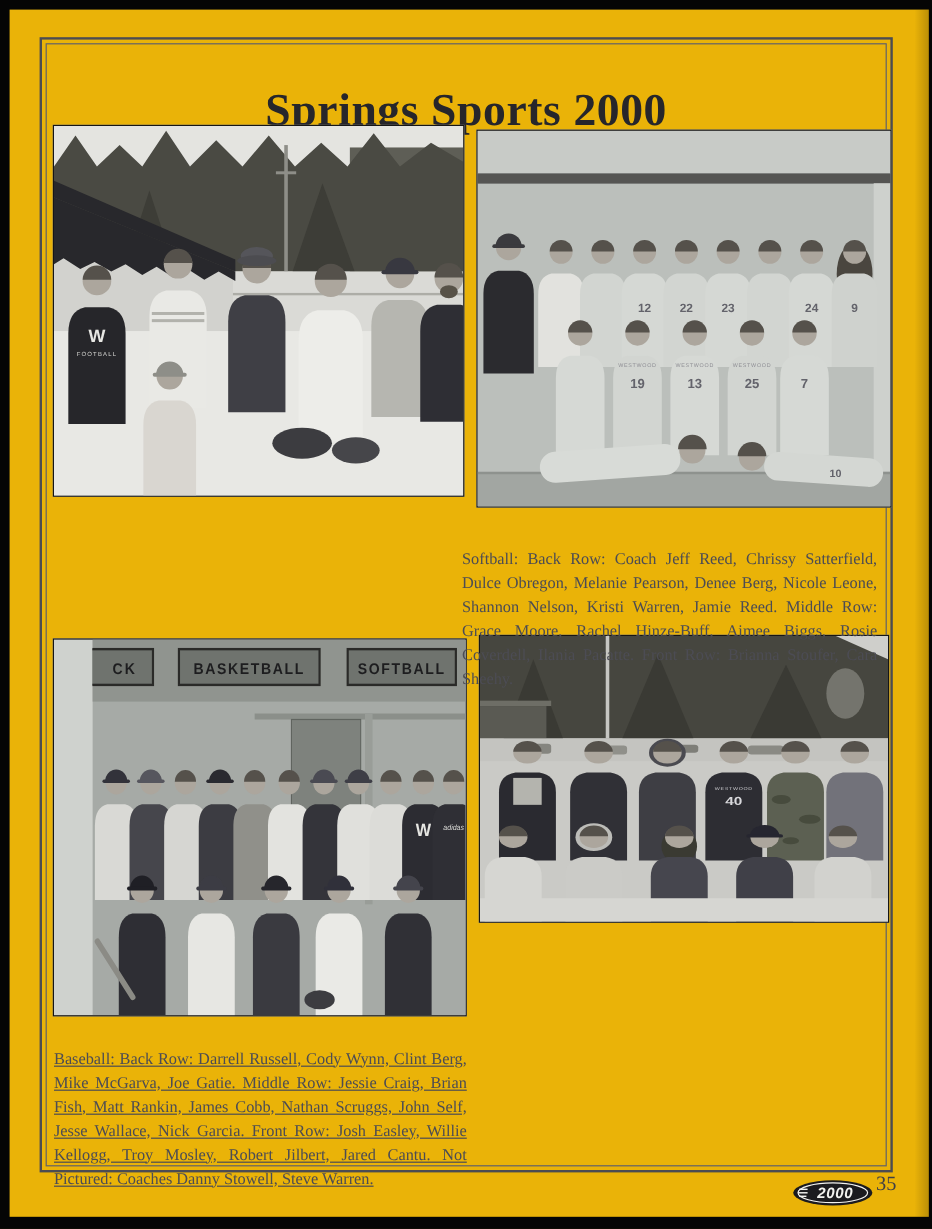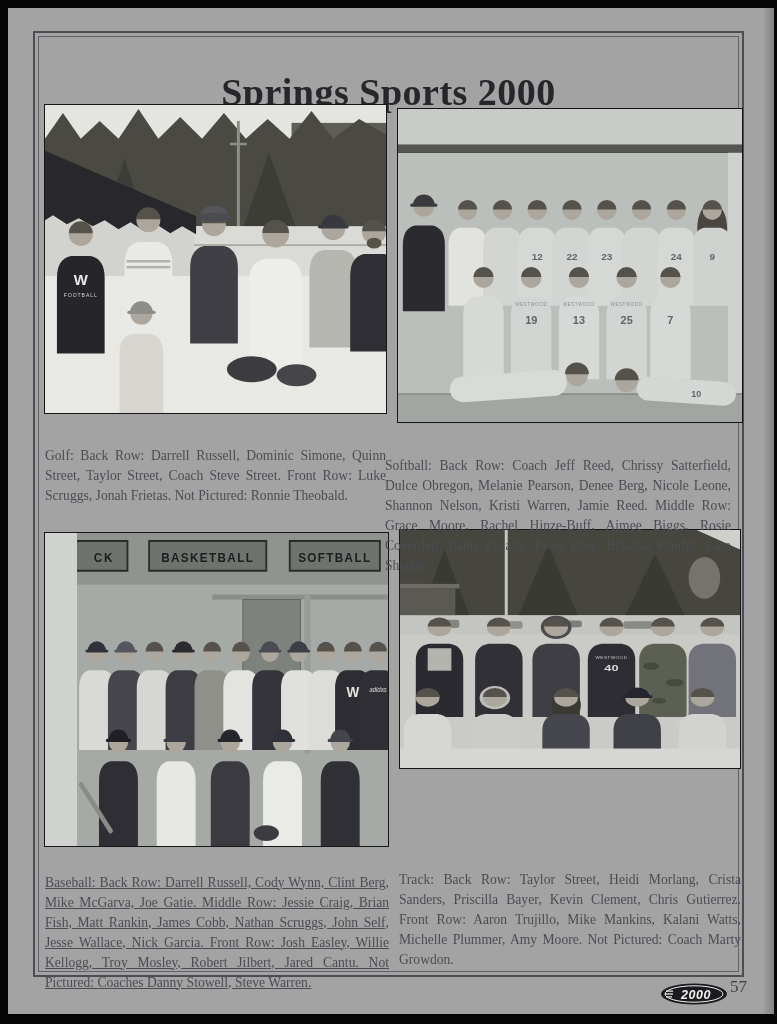--- a/index.html
+++ b/index.html
@@ -1,18 +1,18 @@
 <!DOCTYPE html>
 <html><head>
 <meta charset="utf-8">
 <style>
   html,body{margin:0;padding:0;background:#050505;}
   body{width:777px;height:1024px;position:relative;overflow:hidden;
        font-family:"Liberation Serif", serif;}
-  .paper{position:absolute;left:8px;top:8px;width:766px;height:1006px;background:#a3a3a3;}
+  .paper{position:absolute;left:8px;top:8px;width:766px;height:1006px;background:#eab308;}
   .paper::after{content:"";position:absolute;right:0;top:0;width:12px;height:100%;
        background:linear-gradient(to right, rgba(0,0,0,0), rgba(0,0,0,0.20));pointer-events:none;}
   .frame{position:absolute;left:25px;top:23px;width:707px;height:942px;border:2px solid #4c4c52;}
   .frame-inner{position:absolute;inset:3px;border:1px solid #61616a;pointer-events:none;}
   .title{position:absolute;top:12px;left:0;right:0;text-align:center;
        font-size:38px;font-weight:bold;color:#26262b;letter-spacing:.5px;}
   .photo{position:absolute;border:1px solid #161616;box-sizing:border-box;background:#cfd2ce;overflow:hidden;}
   .photo svg{display:block;width:100%;height:100%;}
   .ph-golf{left:9px;top:71px;width:343px;height:310px;}
   .ph-softball{left:362px;top:75px;width:346px;height:315px;}
@@ -253,28 +253,26 @@
           <ellipse cx="168" cy="234" rx="15" ry="20" fill="#3a3a32"></ellipse>
           <use href="#prs" transform="translate(168,224)" fill="#46464e"></use>
           <use href="#prs" transform="translate(240,224)" fill="#404048"></use>
           <use href="#cap" transform="translate(240,224)" fill="#262630"></use>
           <use href="#prs" transform="translate(306,224)" fill="#d2d2ce"></use>
         </g>
         <rect y="292" width="344" height="26" fill="#d6d6d2"></rect>
       </svg>
     </div>
 
-    <p class="caption cap-golf">Golf: Back Row: Darrell Russell, Dominic Simone, Quinn Street, Taylor Street, Coach Steve Street.  Front Row: Luke Scruggs, Jonah Frietas. Not Pictured: Ronnie Theobald.</p>
     <p class="caption cap-softball">Softball: Back Row: Coach Jeff Reed, Chrissy Satterfield, Dulce Obregon, Melanie Pearson, Denee Berg, Nicole Leone, Shannon Nelson, Kristi Warren, Jamie Reed.  Middle Row: Grace Moore, Rachel Hinze-Buff, Aimee Biggs, Rosie Coverdell, Ilania Pacatte.  Front Row: Brianna Stoufer, Cara Sheehy.</p>
     <p class="caption cap-baseball">Baseball: Back Row: Darrell Russell, Cody Wynn, Clint Berg, Mike McGarva, Joe Gatie. Middle Row: Jessie Craig, Brian Fish, Matt Rankin, James Cobb, Nathan Scruggs, John Self, Jesse Wallace, Nick Garcia. Front Row: Josh Easley, Willie Kellogg, Troy Mosley, Robert Jilbert, Jared Cantu. Not Pictured: Coaches Danny Stowell, Steve Warren.</p>
-    <p class="caption cap-track">Track: Back Row: Taylor Street, Heidi Morlang, Crista Sanders, Priscilla Bayer, Kevin Clement, Chris Gutierrez. Front Row: Aaron Trujillo, Mike Mankins, Kalani Watts, Michelle Plummer, Amy Moore. Not Pictured: Coach Marty Growdon.</p>
   </div>
 
   <svg class="year-badge" viewBox="0 0 72 24">
     <ellipse cx="36" cy="12" rx="33" ry="10.5" fill="#1b1b1f"></ellipse>
     <ellipse cx="36" cy="12" rx="29" ry="8.2" fill="none" stroke="#f2f2ef" stroke-width="1"></ellipse>
     <rect x="8" y="8.5" width="7" height="1.2" fill="#f2f2ef"></rect>
     <rect x="7" y="11.4" width="8" height="1.2" fill="#f2f2ef"></rect>
     <rect x="8" y="14.3" width="6" height="1.2" fill="#f2f2ef"></rect>
     <text x="38" y="16.5" text-anchor="middle" font-size="12.5" font-weight="bold" font-style="italic" letter-spacing="0.5" fill="#f2f2ef">2000</text>
   </svg>
-  <div class="pageno">57</div>
+  <div class="pageno">35</div>
 </div>
 
 </body></html>

